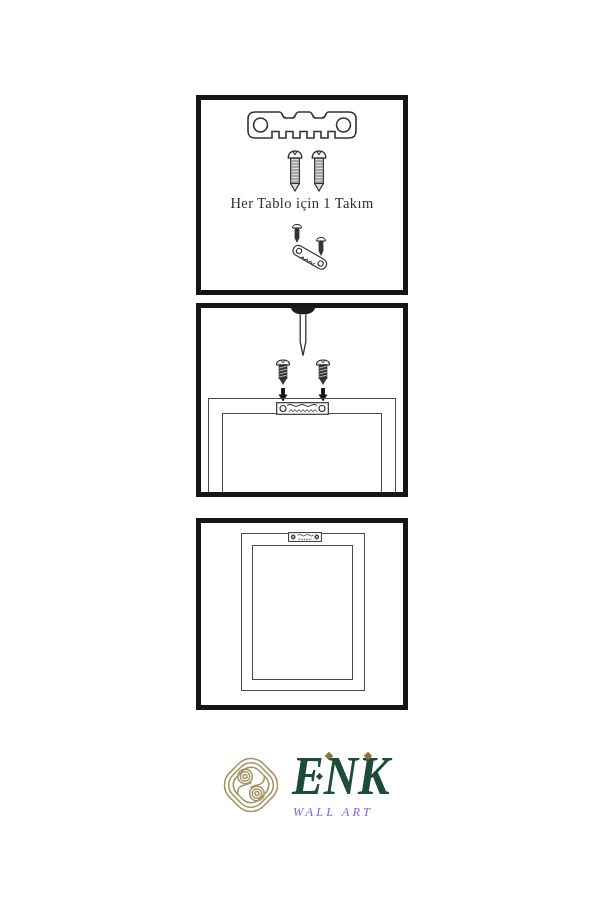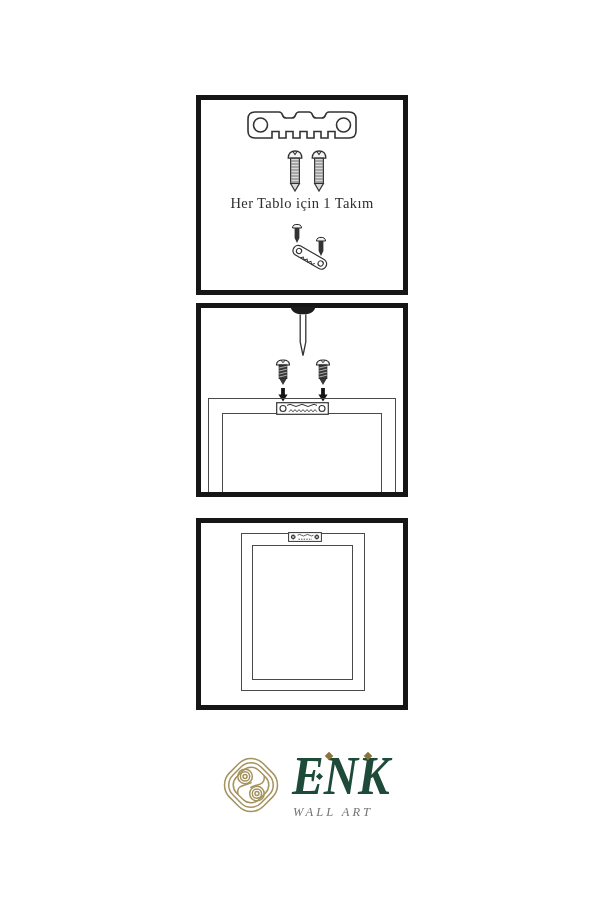--- a/index.html
+++ b/index.html
@@ -44,21 +44,21 @@
   
   .logo-icon{left:218px;top:747px;width:66px;height:76px;}
   .brand-block{left:292px;top:752px;width:120px;height:66px;font-style:italic;}
   .brand-text{
     font-family:"Liberation Serif", serif;font-weight:bold;font-size:54px;line-height:.92;
     color:#1e4b39;transform:scaleX(.88);transform-origin:left top;letter-spacing:0;
     margin:0;
   }
   .brand-sub{
     margin:3px 0 12px 1px;font-family:"Liberation Serif", serif;font-size:12.5px;
-    letter-spacing:3px;color:#737373;font-weight:normal;
+    letter-spacing:3px;color:#8b5cf6;font-weight:normal;
   }
   .diamond{position:absolute;width:6px;height:6px;transform:rotate(45deg);}
   .diamond.gold{background:#8a743c;}
   .diamond.green{background:#1e4b39;width:5px;height:5px;}
   .d-n{left:34px;top:1px;}
   .d-k{left:73px;top:1px;}
   .d-e{left:25px;top:22px;}
 </style>
 </head>
 <body>

